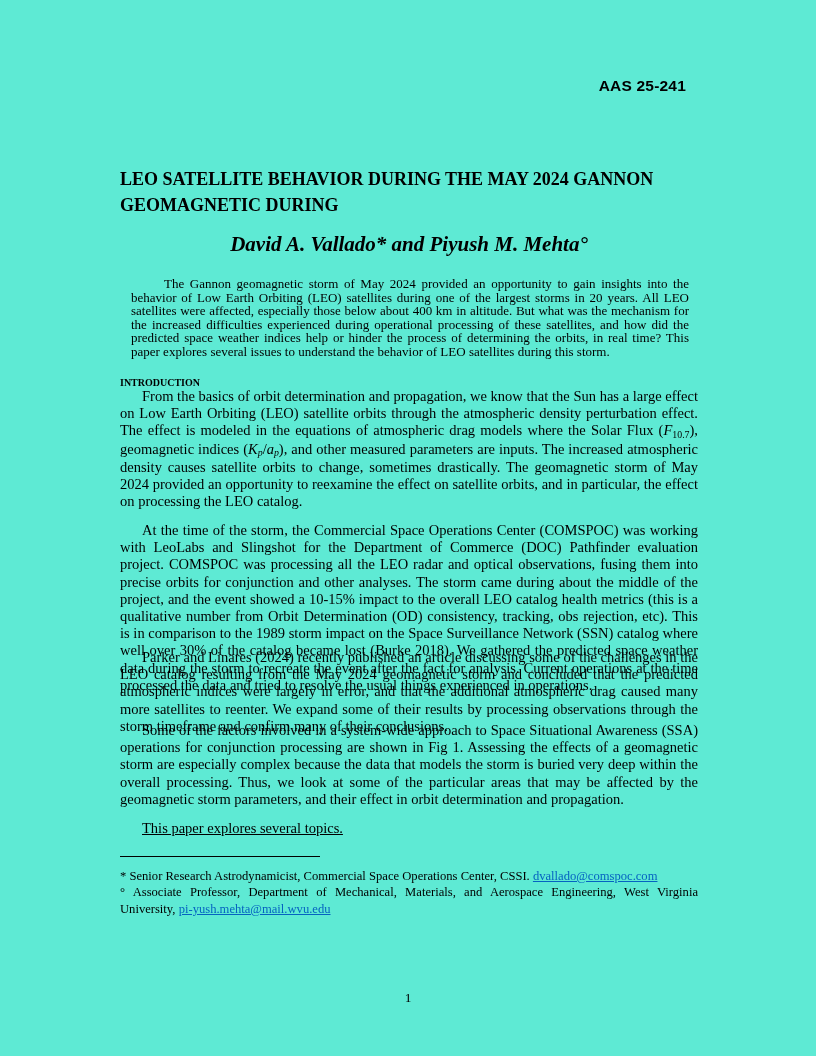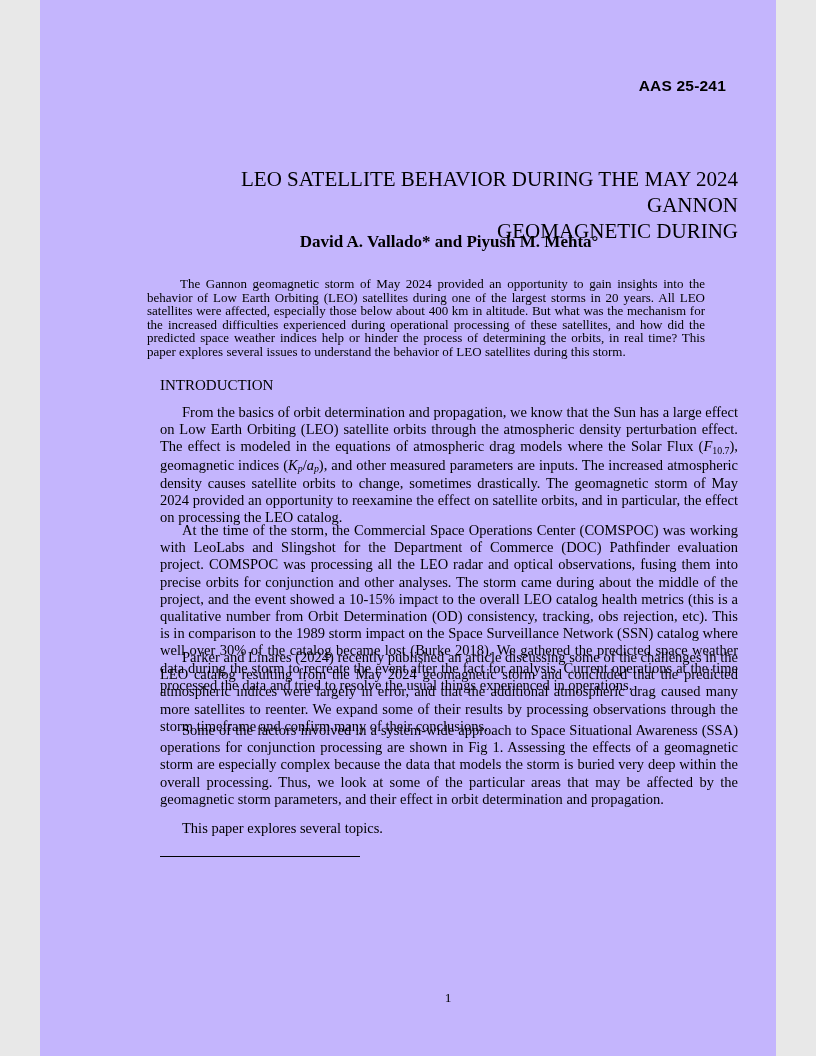--- a/index.html
+++ b/index.html
@@ -2,24 +2,24 @@
 <html><head>
 <meta charset="utf-8">
 <style>
   html, body {
     margin: 0;
     padding: 0;
     background: #e8e8e8;
   }
   .page {
     position: relative;
-    width: 736px;
+    width: 816px;
     height: 1056px;
     margin: 0 auto;
-    background: #c4b5fd;
+    background: #5eead4;
     font-family: "Liberation Serif", serif;
     color: #000000;
     overflow: hidden;
   }
   .aas-header {
     position: absolute;
     top: 77px;
     left: 120px;
     width: 578px;
     text-align: right;
@@ -29,65 +29,66 @@
     font-weight: bold;
     font-size: 15.5px;
     letter-spacing: 0.2px;
   }
   .aas-header span { padding-right: 12px; }
   .doc-title {
     position: absolute;
     top: 166px;
     left: 120px;
     width: 578px;
-    text-align: right;
-    font-weight: normal;
-    font-size: 21px;
+    text-align: left;
+    font-weight: bold;
+    font-size: 18px;
     line-height: 26px;
   }
   .authors {
     position: absolute;
     top: 232px;
     left: 120px;
     width: 578px;
     text-align: center;
     font-weight: bold;
-    font-size: 17px;
+    font-size: 21px;
+    font-style: italic;
   }
   .abstract {
     position: absolute;
     top: 277px;
-    left: 107px;
+    left: 131px;
     width: 558px;
     font-size: 13px;
     line-height: 13.6px;
     text-align: justify;
     text-indent: 33px;
   }
   .section-heading {
     position: absolute;
     left: 120px;
     top: 377px;
-    font-weight: normal;
-    font-size: 15px;
+    font-weight: bold;
+    font-size: 10px;
   }
   .body-para {
     position: absolute;
     left: 120px;
     width: 578px;
     font-size: 14.5px;
     line-height: 17.2px;
     text-align: justify;
     text-indent: 22px;
   }
-  .p1 { top: 404px; }
+  .p1 { top: 388px; }
   .p2 { top: 522px; }
   .p3 { top: 649px; font-family: Liberation Serif, serif; }
   .p4 { top: 722px; }
-  .p5 { top: 820px; }
+  .p5 { top: 820px; text-decoration: underline; }
   .footnote-rule {
     position: absolute;
     top: 856px;
     left: 120px;
     width: 200px;
     border-top: 1.5px solid #000000;
   }
   .footnotes {
     position: absolute;
     top: 868px;
@@ -151,17 +152,19 @@
 
   <div class="body-para p3">Parker and Linares (2024) recently published an article discussing some of the challenges in the LEO catalog resulting from the May 2024 geomagnetic storm and concluded that the predicted atmospheric indices were largely in error, and that the additional atmospheric drag caused many more satellites to reenter. We expand some of their results by processing observations through the storm timeframe and confirm many of their conclusions.</div>
 
   <div class="body-para p4">Some of the factors involved in a system-wide approach to Space Situational Awareness (SSA) operations for conjunction processing are shown in Fig 1. Assessing the effects of a geomagnetic storm are especially complex because the data that models the storm is buried very deep within the overall processing. Thus, we look at some of the particular areas that may be affected by the geomagnetic storm parameters, and their effect in orbit determination and propagation.</div>
 
   <div class="body-para p5">This paper explores several topics.</div>
 
   <div class="footnote-rule"></div>
 
   <div class="footnotes">
+    <p class="footnote">* Senior Research Astrodynamicist, Commercial Space Operations Center, CSSI. <span class="seg-link">dvallado@comspoc.com</span></p>
+    <p class="footnote">° Associate Professor, Department of Mechanical, Materials, and Aerospace Engineering, West Virginia University, <span class="seg-link">pi-yush.mehta@mail.wvu.edu</span></p>
   </div>
 
   <div class="page-number">1</div>
 
 </div>
 
 </body></html>

